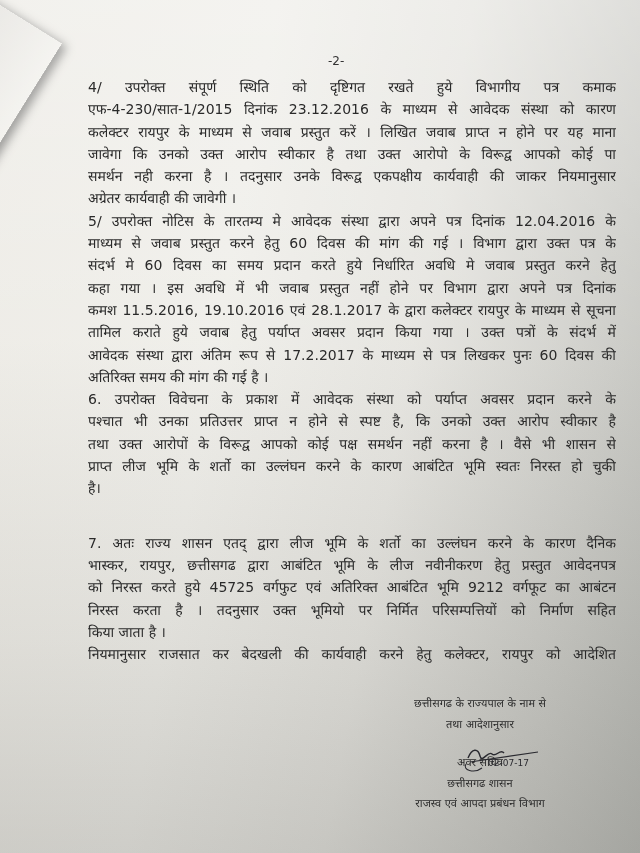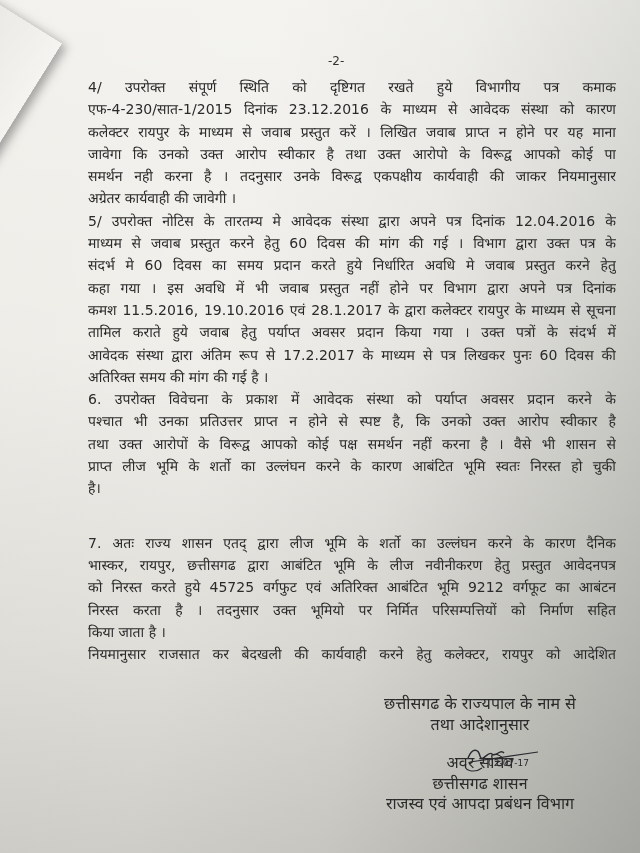--- a/index.html
+++ b/index.html
@@ -27,21 +27,21 @@
   }
   .page-number {
     position:absolute; left:328px; top:54px; font-size:12px; color:#333;
   }
   .para { margin:0; }
   .para.gap { margin-top:32px; }
   .line { display:block; white-space:nowrap; text-align:justify; text-align-last:justify; overflow:hidden; }
   .line.last { text-align-last:left; }
   .sig-block {
     position:absolute; left:360px; top:694px; width:240px;
-    text-align:center; font-size:16px; line-height:20.5px; color:#2b2b2b;
+    text-align:center; font-size:11px; line-height:20.5px; color:#2b2b2b;
   }
   .signature {
     position:absolute; left:460px; top:744px; width:120px; height:30px;
   }
 </style>
 </head>
 <body>
 
 <div class="underlay-page"></div>
 <div class="page-shade"></div>

